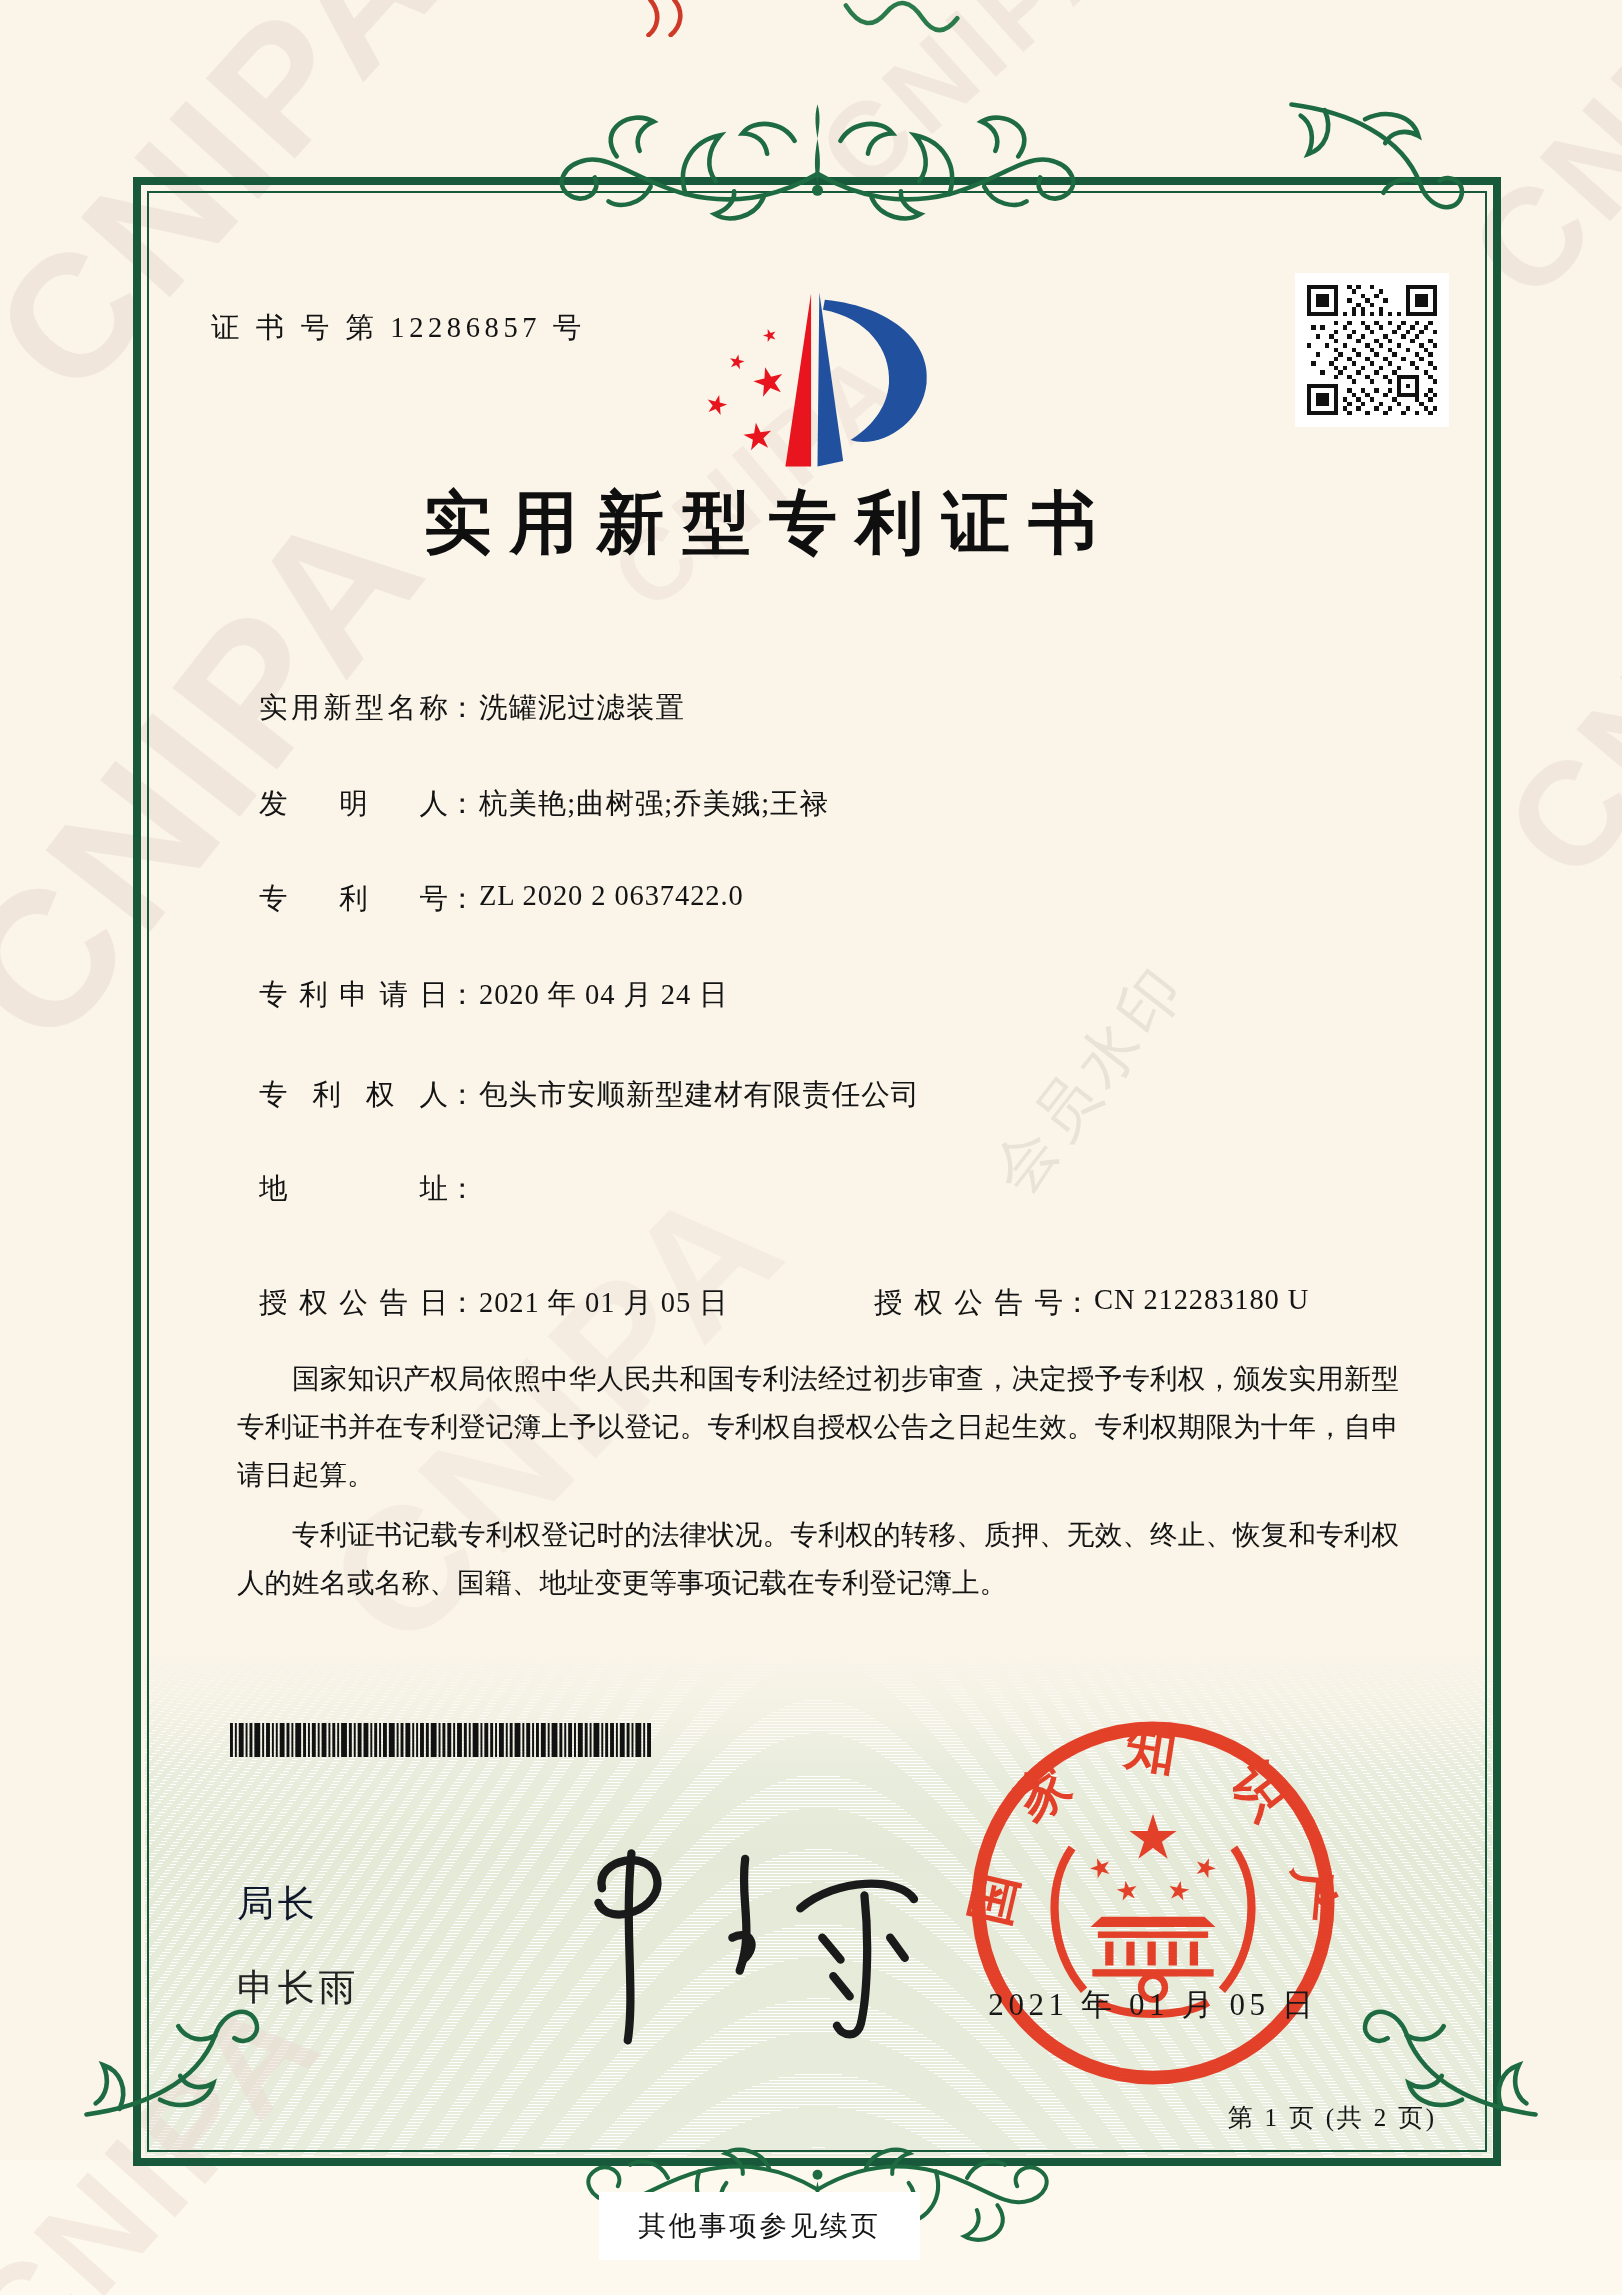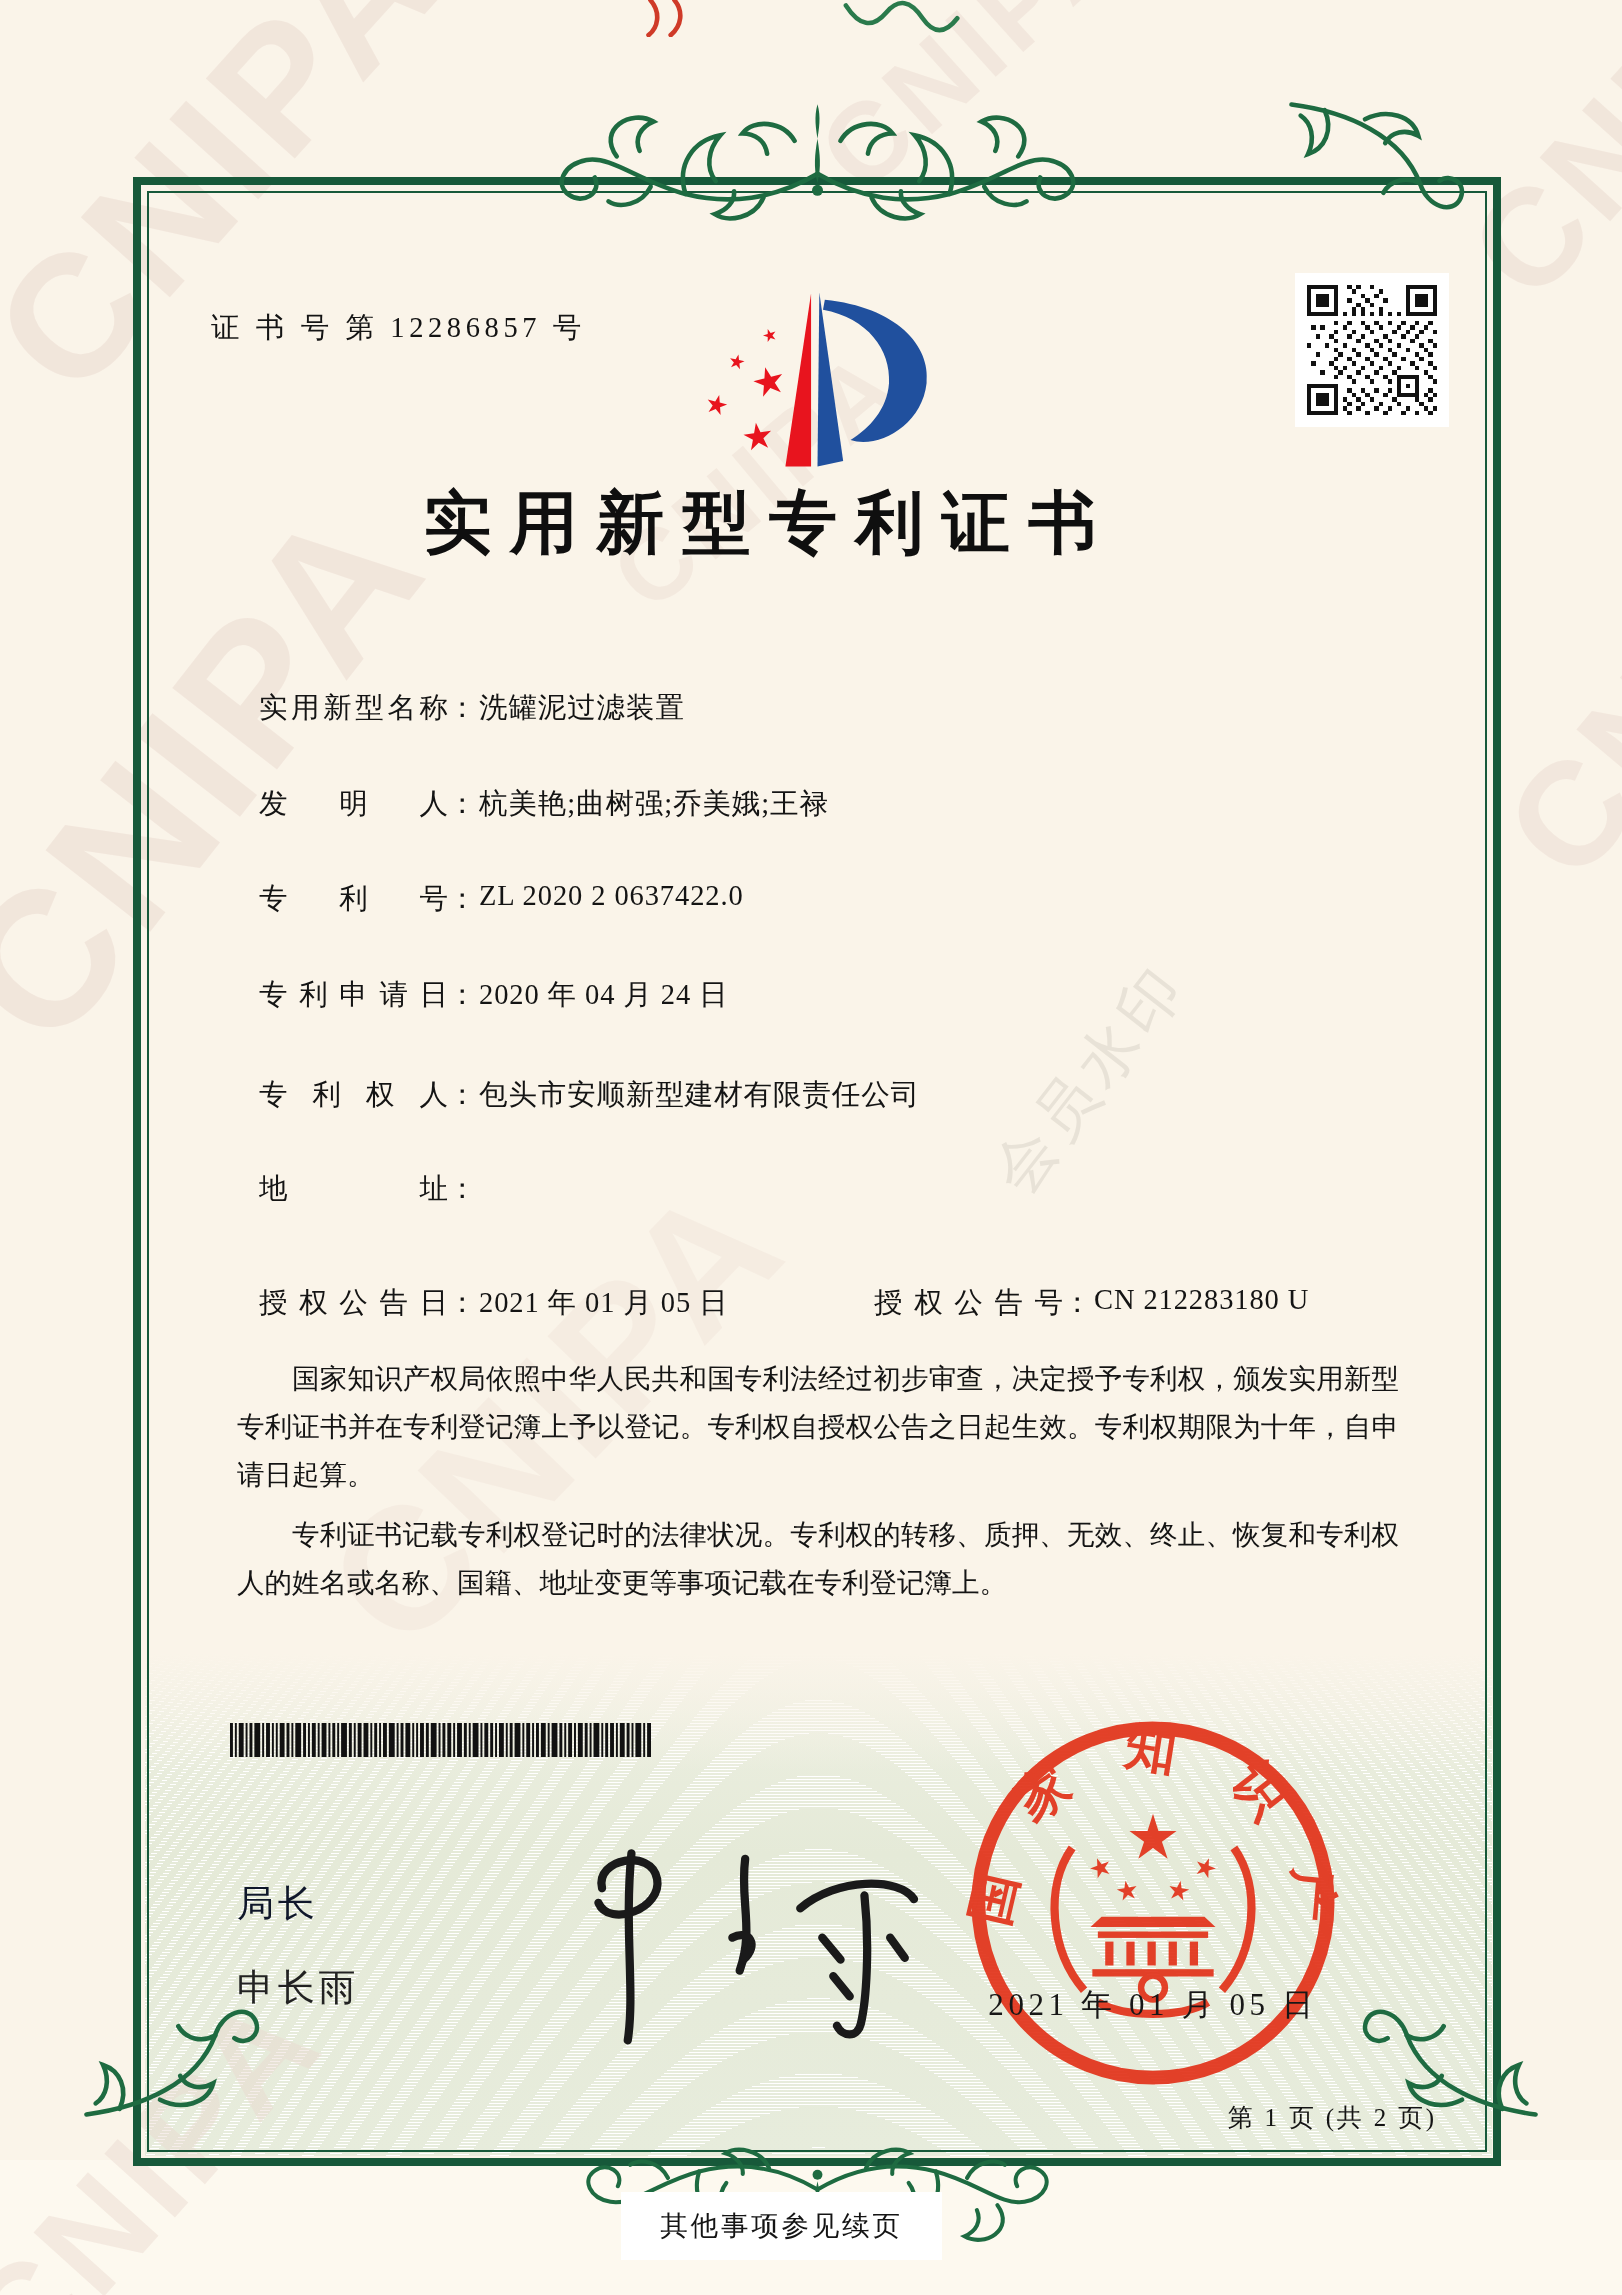--- a/index.html
+++ b/index.html
@@ -56,21 +56,21 @@
   .director-label{position:absolute;left:237px;top:1879px;font-size:37px;z-index:4;
     font-family:"Liberation Sans",sans-serif;color:#0f172a;letter-spacing:3.7px;}
   .director-name{position:absolute;left:237px;top:1963px;font-size:37px;z-index:4;
     font-family:"Liberation Sans",sans-serif;color:#222;letter-spacing:3.7px;}
   .signature{position:absolute;left:514px;top:1800px;width:422px;height:257px;z-index:4;}
   .seal{position:absolute;left:960px;top:1710px;width:386px;height:386px;z-index:4;opacity:.93;}
   .seal-date{position:absolute;left:964px;top:1984px;width:378px;text-align:center;
     font-size:31px;letter-spacing:4.6px;color:#171717;z-index:5;}
   .pageinfo{position:absolute;left:133px;top:2101px;width:1304px;text-align:right;
     font-size:25px;letter-spacing:2.8px;z-index:4;}
-  .note-box{position:absolute;left:621px;top:2192px;width:321px;height:68px;background:#ffffff;
+  .note-box{position:absolute;left:599px;top:2192px;width:321px;height:68px;background:#ffffff;
     display:flex;align-items:center;justify-content:center;font-size:27.5px;letter-spacing:2.8px;z-index:4;}
   .edge-mark{position:absolute;z-index:2;}
 </style>
 </head>
 <body>
 
 <div class="page">
 
   <div class="bottom-strip"></div>
   <div class="waveband"></div>

